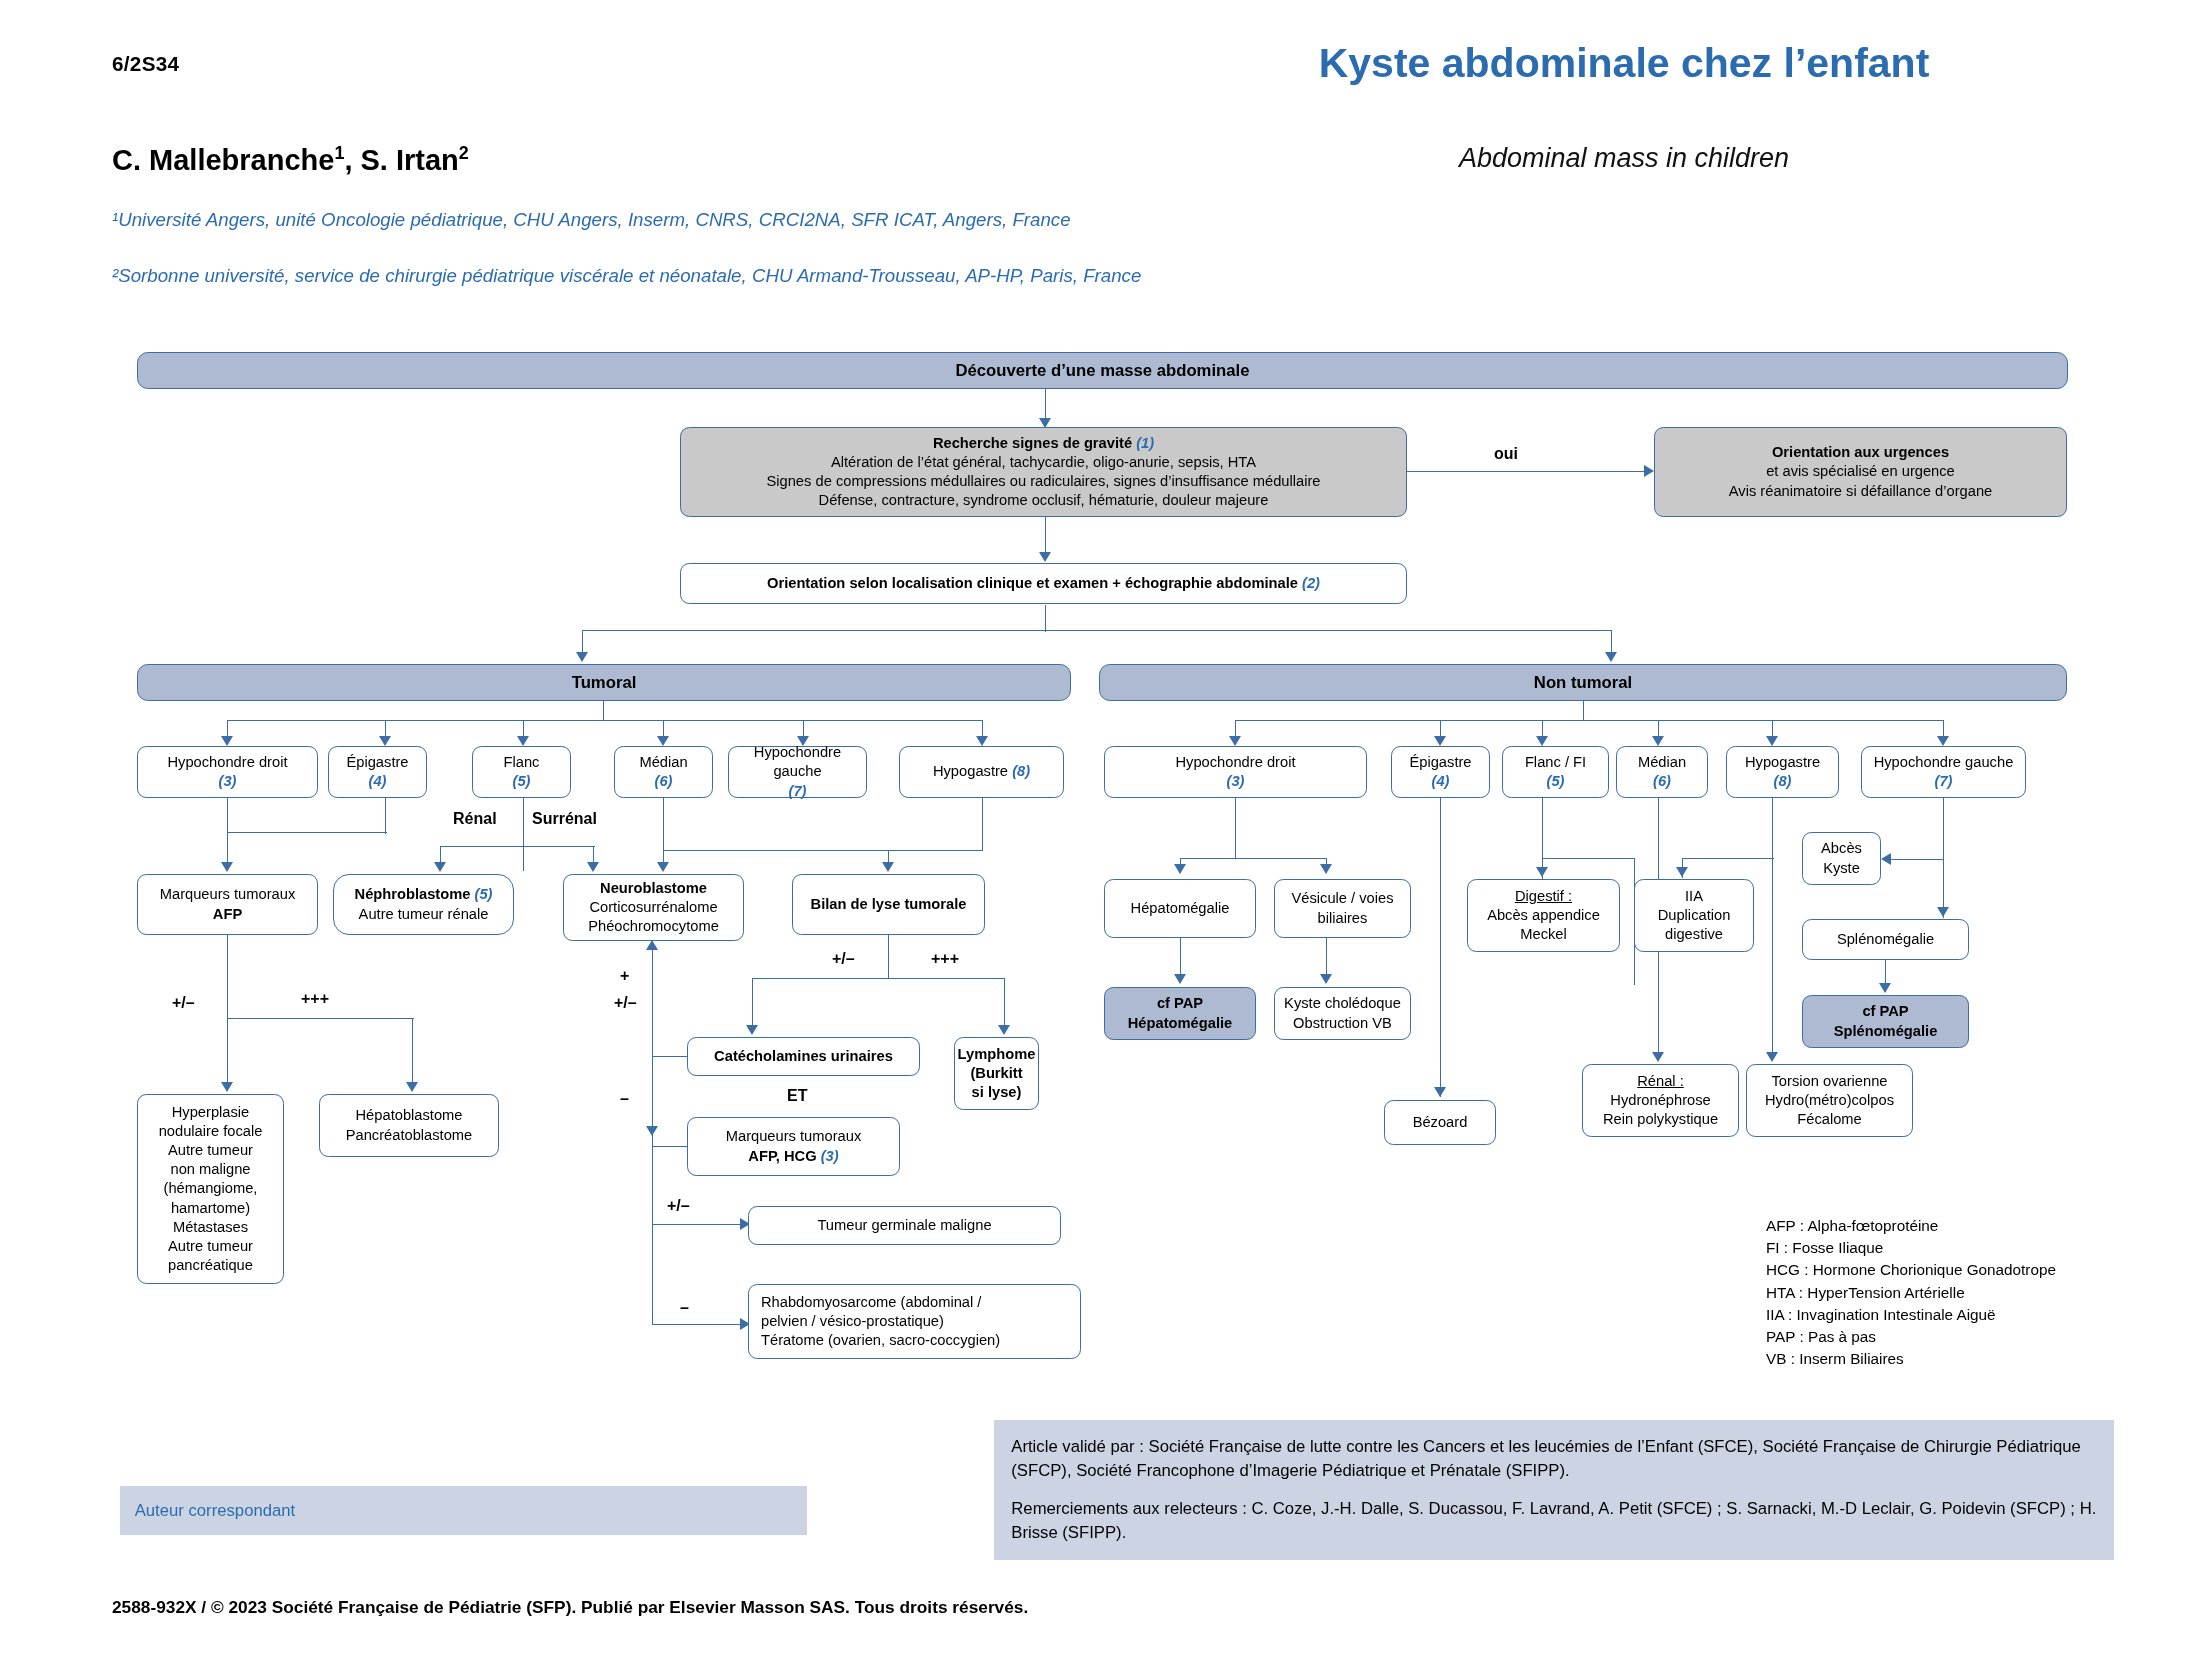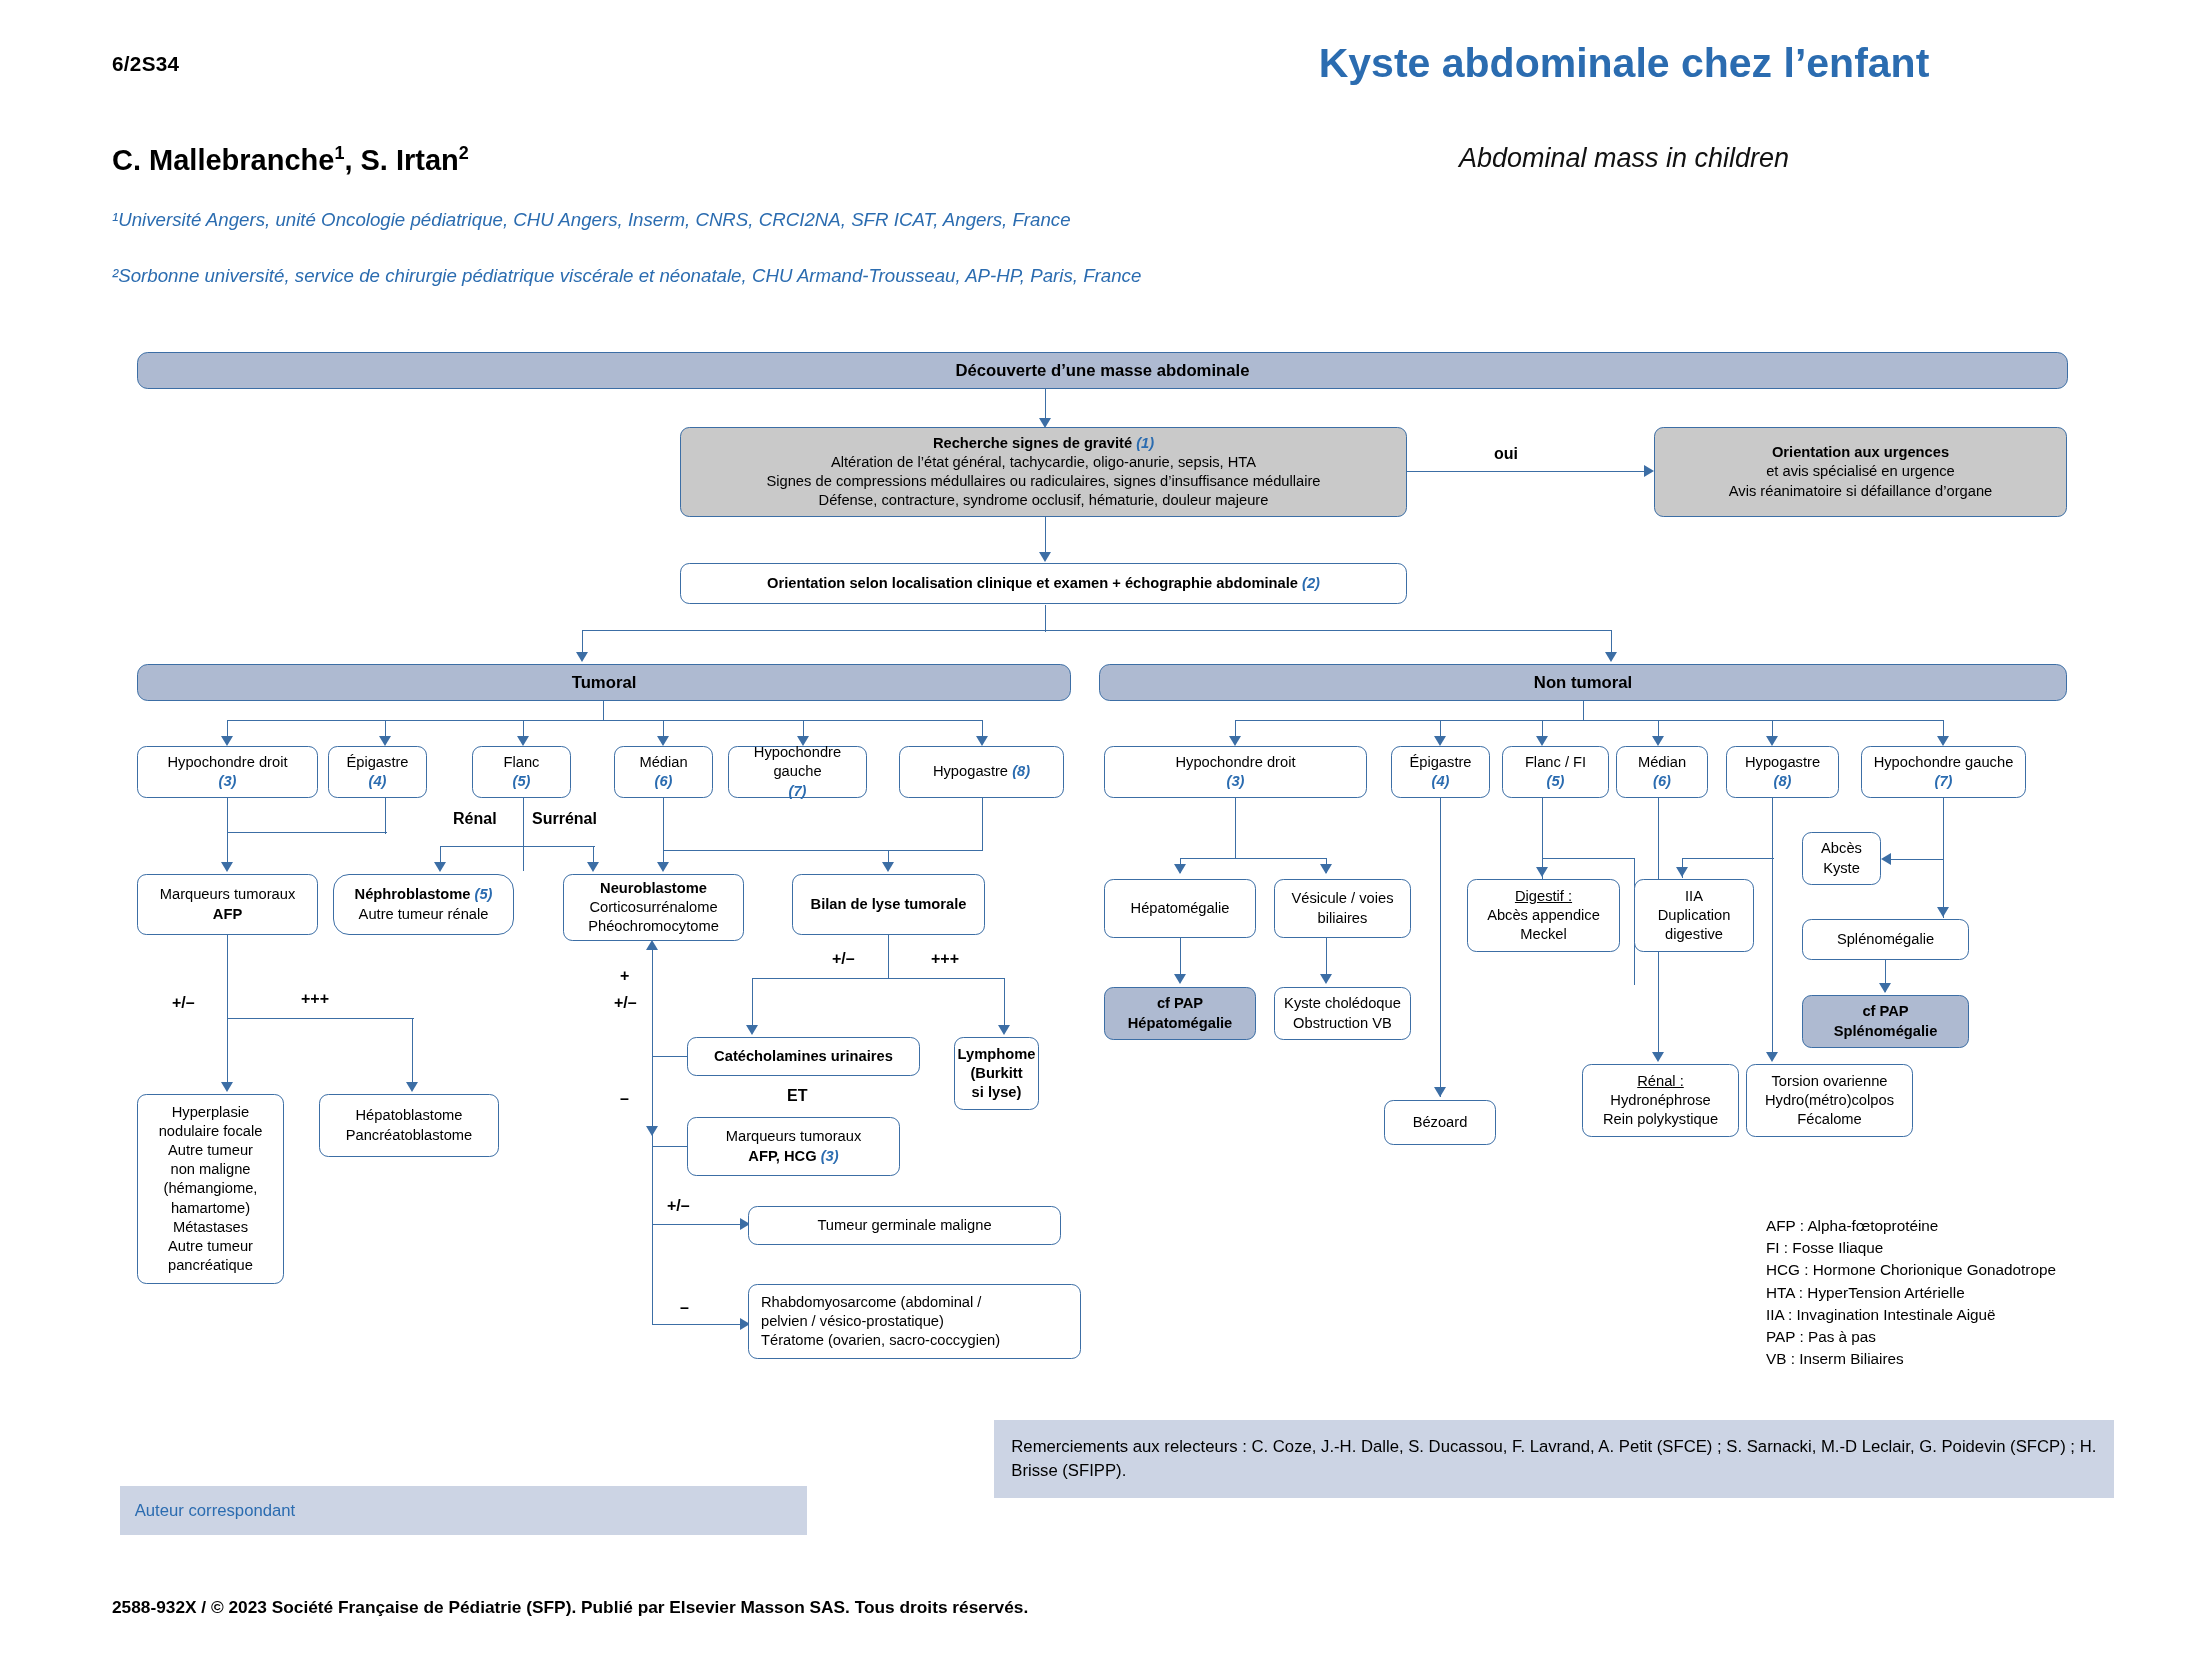--- a/index.html
+++ b/index.html
@@ -407,20 +407,21 @@
   <div>AFP : Alpha-fœtoprotéine</div>
   <div>FI : Fosse Iliaque</div>
   <div>HCG : Hormone Chorionique Gonadotrope</div>
   <div>HTA : HyperTension Artérielle</div>
   <div>IIA : Invagination Intestinale Aiguë</div>
   <div>PAP : Pas à pas</div>
   <div>VB : Inserm Biliaires</div>
 </div>
 
 <div class="abs" id="valid">
+  <p>Article validé par : Société Française de lutte contre les Cancers et les leucémies de l’Enfant (SFCE), Société Française de Chirurgie Pédiatrique (SFCP), Société Francophone d’Imagerie Pédiatrique et Prénatale (SFIPP).</p>
   <p>Remerciements aux relecteurs : C. Coze, J.-H. Dalle, S. Ducassou, F. Lavrand, A. Petit (SFCE) ; S. Sarnacki, M.-D Leclair, G. Poidevin (SFCP) ; H. Brisse (SFIPP).</p>
 </div>
 
 <div class="abs" id="corr">
   <div class="hd">Auteur correspondant</div>
 </div>
 
 <div class="abs" id="copy">2588-932X / © 2023 Société Française de Pédiatrie (SFP). Publié par Elsevier Masson SAS. Tous droits réservés.</div>
 
 

